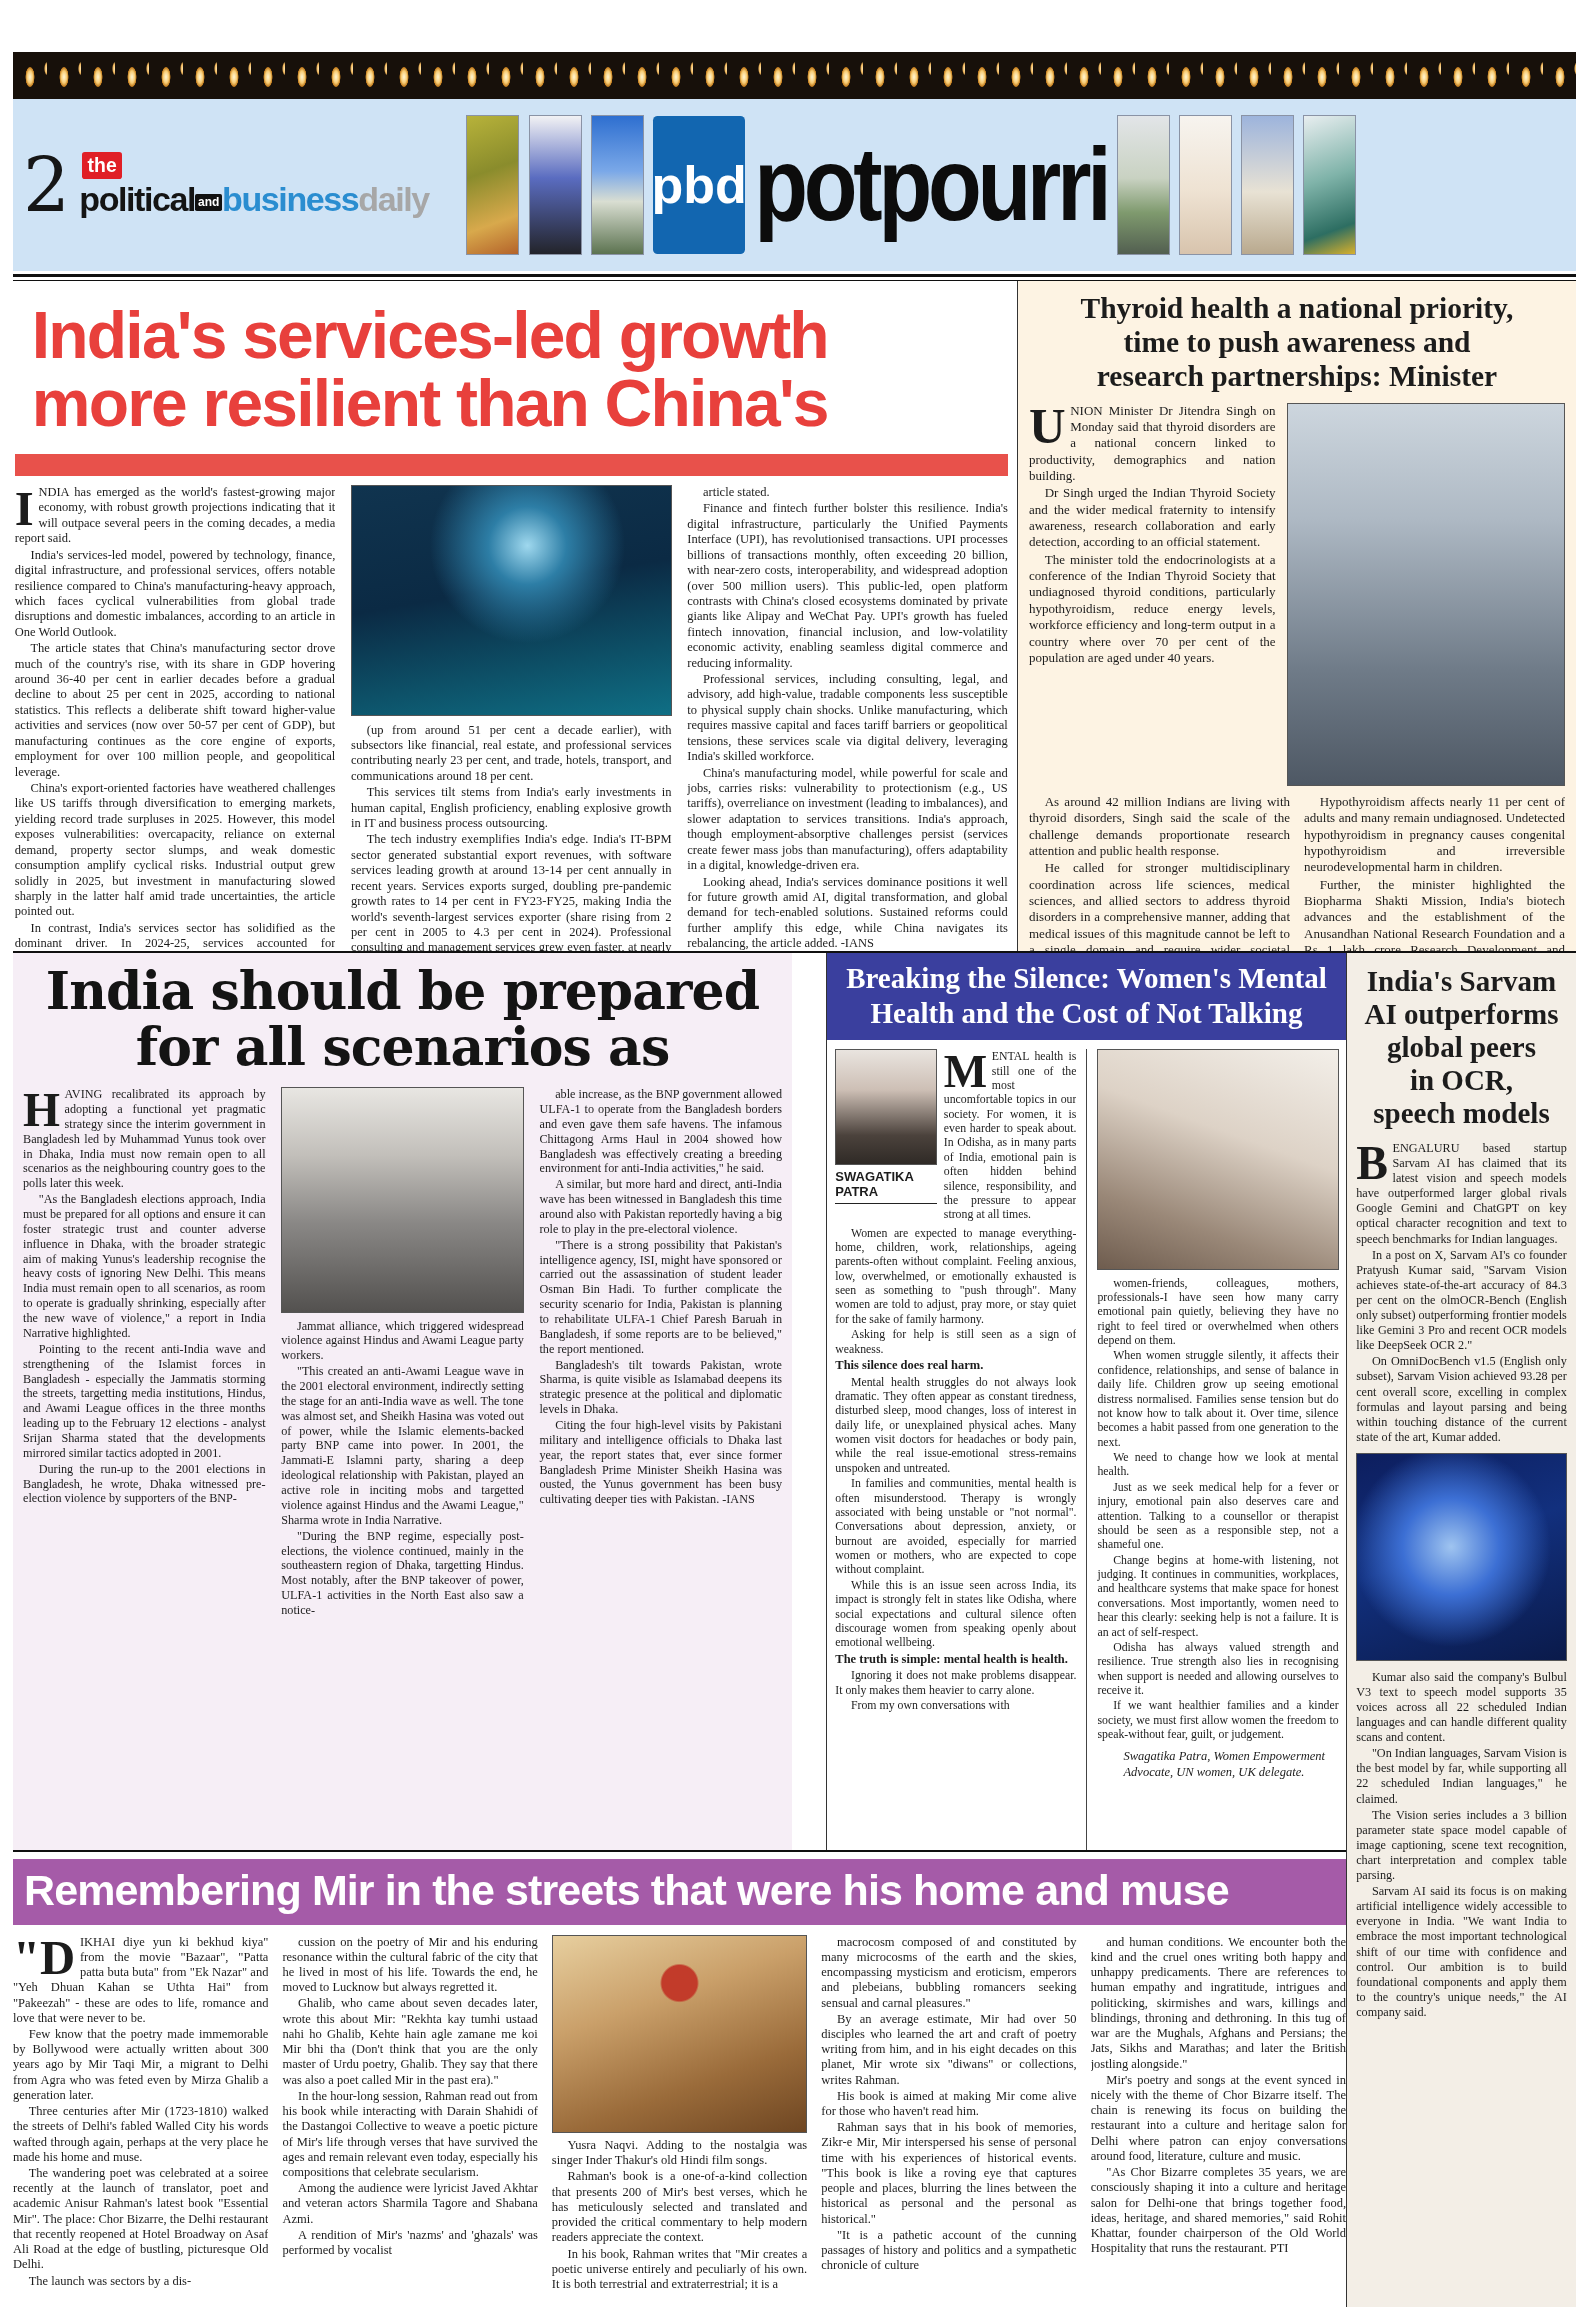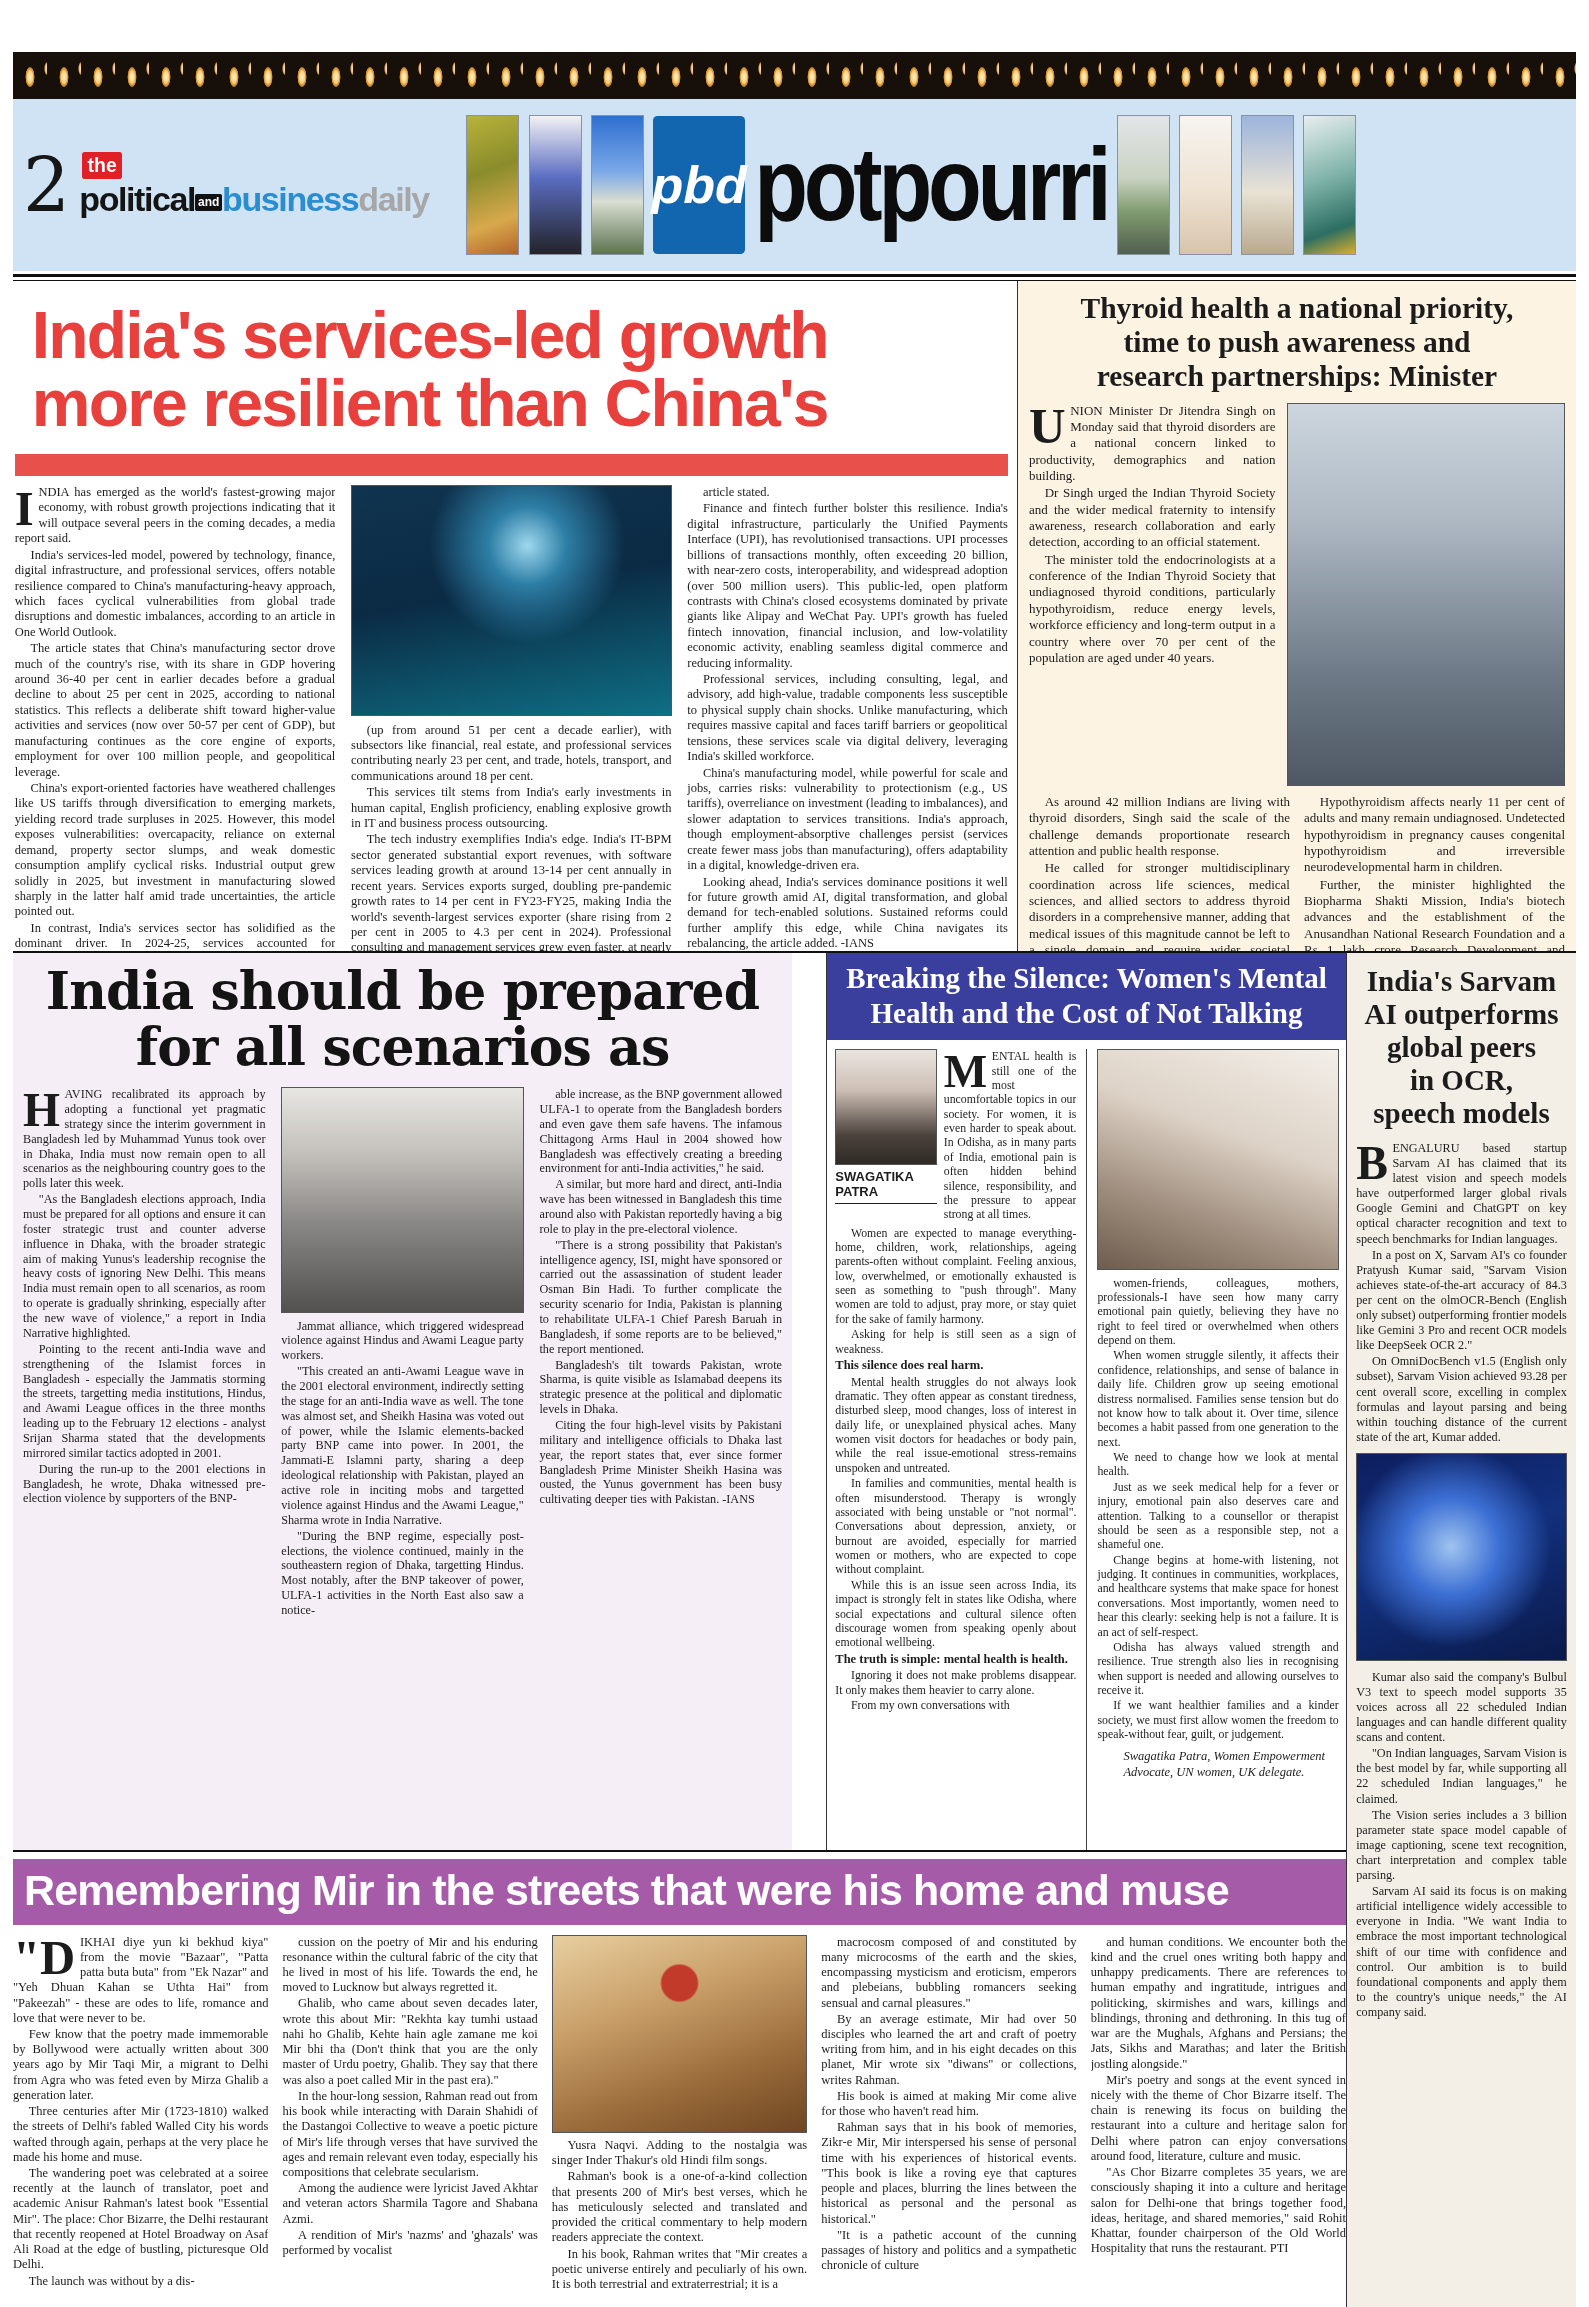--- a/index.html
+++ b/index.html
@@ -23,21 +23,21 @@
   .logo-business{color:#2a8dd0;}
   .logo-daily{color:#a7a7a7;}
   .thumb{width:51px;height:138px;border:0.5px solid #8a93a5;flex:0 0 auto;}
   .t-art{background:linear-gradient(160deg,#b7b23a 0%,#8a8c2c 40%,#d8a94c 75%,#b4632a 100%);}
   .t-moto{background:linear-gradient(180deg,#f2f2f4 0%,#5a6cc0 45%,#23242a 100%);}
   .t-mtn{background:linear-gradient(180deg,#2e6fd0 0%,#7aa8e8 40%,#d9ded2 62%,#5c7350 100%);}
   .t-plant{background:linear-gradient(180deg,#e2e5e8 0%,#c9d2c2 45%,#7f9a6e 70%,#525f50 100%);}
   .t-palm{background:linear-gradient(180deg,#f7f4ef 0%,#eee2d2 55%,#d8c4ad 100%);}
   .t-taj{background:linear-gradient(180deg,#9db4dc 0%,#e8e2d4 55%,#b9a98e 100%);}
   .t-billiards{background:linear-gradient(160deg,#e8eef0 0%,#7fb3a9 45%,#2d6e62 80%,#d8b02c 100%);}
-  .pbd-logo{width:92px;height:138px;background:#1266b0;color:#fff;font-family:"Liberation Sans",sans-serif;font-weight:bold;font-style:italic;font-size:52px;display:flex;align-items:center;justify-content:center;border-radius:4.6px;flex:0 0 auto;}
+  .pbd-logo{width:92px;height:138px;background:#1266b0;color:#fff;font-family:"Liberation Sans",sans-serif;font-weight:bold;font-size:52px;display:flex;align-items:center;justify-content:center;border-radius:4.6px;flex:0 0 auto;}
   .section-name{font-family:"Liberation Sans",sans-serif;font-weight:bold;font-size:88px;letter-spacing:-4.2px;color:#0c0c0c;transform:scaleY(1.18);white-space:nowrap;}
   .dateblock{margin-left:auto;text-align:right;min-width:175px;}
   .site{font-style:italic;font-size:20px;}
   .cityline,.dateline{font-size:25px;margin-top:3.7px;}
 
   .rule-double{border-top:3.7px solid #101010;border-bottom:1.4px solid #101010;height:2.8px;margin-top:2.8px;}
 
   
   .seg p{margin:0 0 0.9px;text-align:justify;font-size:12.5px;line-height:1.235;text-indent:15.7px;}
   .seg.first p:first-child{text-indent:0;}
@@ -283,21 +283,21 @@
 
       <article class="art-mir">
         <div class="mir-band">Remembering Mir in the streets that were his home and muse</div>
         <div class="mir-body">
           <div class="col">
             <div class="seg first dropcap">
                 <p>"DIKHAI diye yun ki bekhud kiya" from the movie "Bazaar", "Patta patta buta buta" from "Ek Nazar" and "Yeh Dhuan Kahan se Uthta Hai" from "Pakeezah" - these are odes to life, romance and love that were never to be.</p>
                 <p>Few know that the poetry made immemorable by Bollywood were actually written about 300 years ago by Mir Taqi Mir, a migrant to Delhi from Agra who was feted even by Mirza Ghalib a generation later.</p>
                 <p>Three centuries after Mir (1723-1810) walked the streets of Delhi's fabled Walled City his words wafted through again, perhaps at the very place he made his home and muse.</p>
                 <p>The wandering poet was celebrated at a soiree recently at the launch of translator, poet and academic Anisur Rahman's latest book "Essential Mir". The place: Chor Bizarre, the Delhi restaurant that recently reopened at Hotel Broadway on Asaf Ali Road at the edge of bustling, picturesque Old Delhi.</p>
-                <p>The launch was without by a dis-</p>
+                <p>The launch was sectors by a dis-</p>
               </div>
           </div>
           <div class="col">
             <div class="seg">
                 <p>cussion on the poetry of Mir and his enduring resonance within the cultural fabric of the city that he lived in most of his life. Towards the end, he moved to Lucknow but always regretted it.</p>
                 <p>Ghalib, who came about seven decades later, wrote this about Mir: "Rekhta kay tumhi ustaad nahi ho Ghalib, Kehte hain agle zamane me koi Mir bhi tha (Don't think that you are the only master of Urdu poetry, Ghalib. They say that there was also a poet called Mir in the past era)."</p>
                 <p>In the hour-long session, Rahman read out from his book while interacting with Darain Shahidi of the Dastangoi Collective to weave a poetic picture of Mir's life through verses that have survived the ages and remain relevant even today, especially his compositions that celebrate secularism.</p>
                 <p>Among the audience were lyricist Javed Akhtar and veteran actors Sharmila Tagore and Shabana Azmi.</p>
                 <p>A rendition of Mir's 'nazms' and 'ghazals' was performed by vocalist</p>
               </div>

